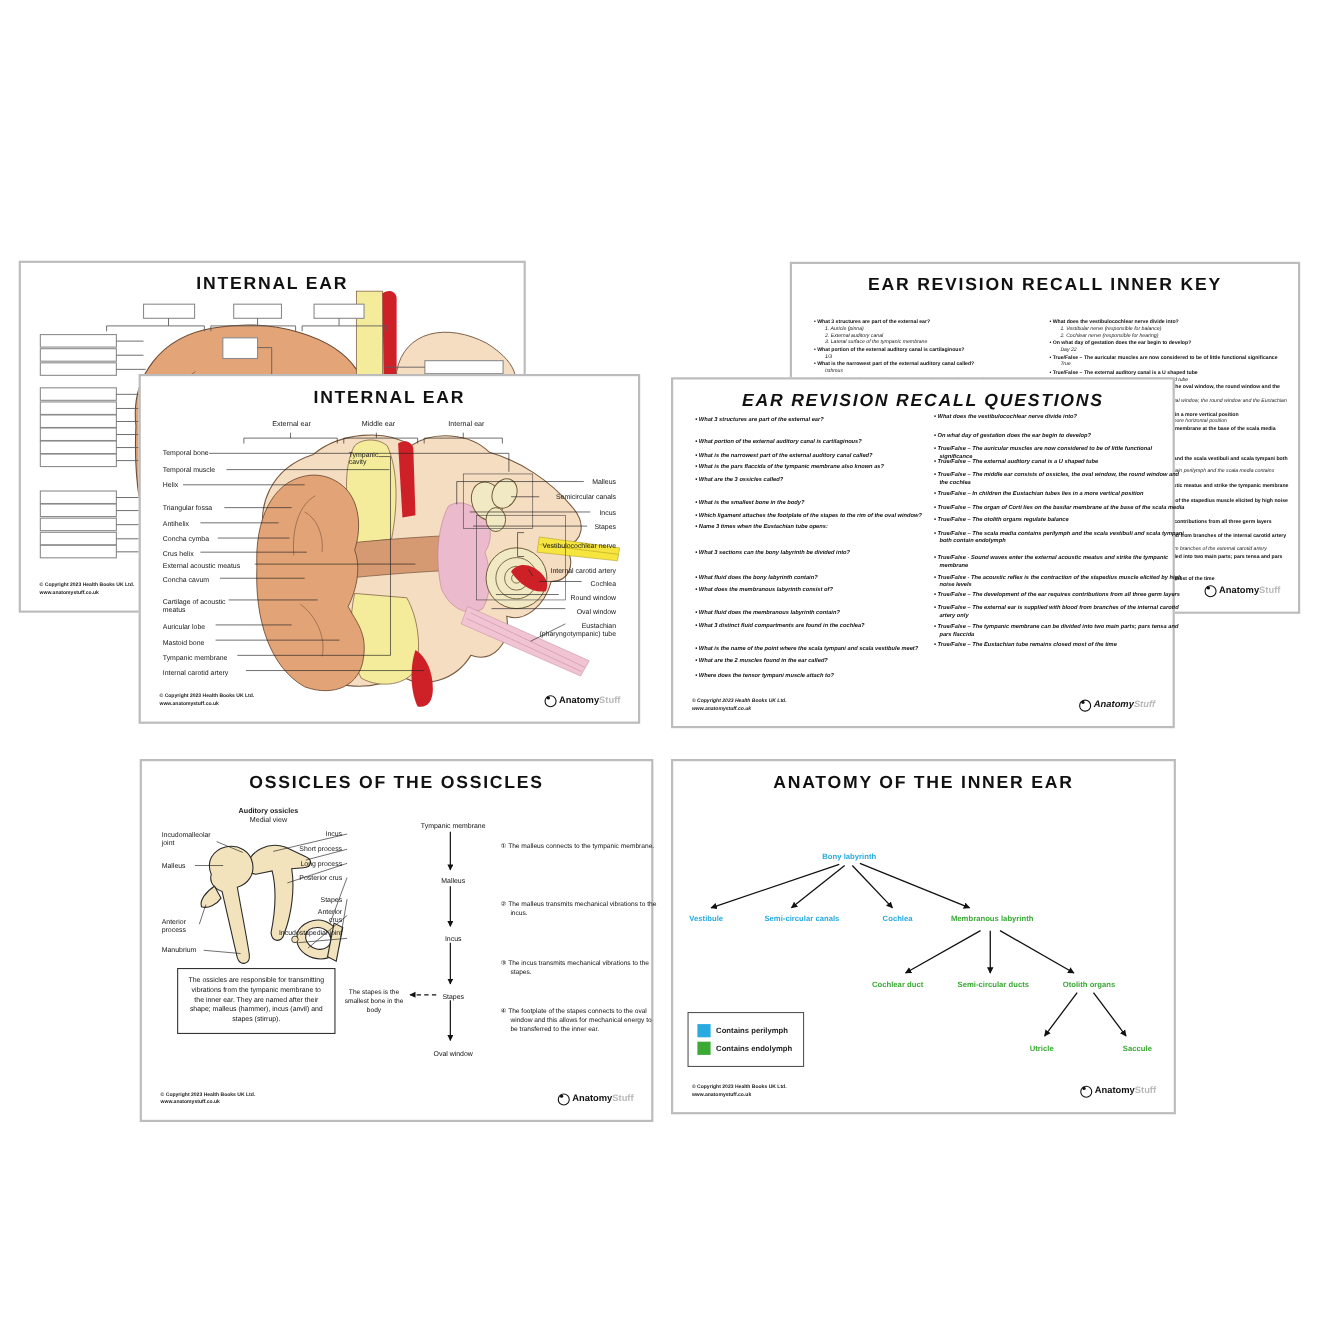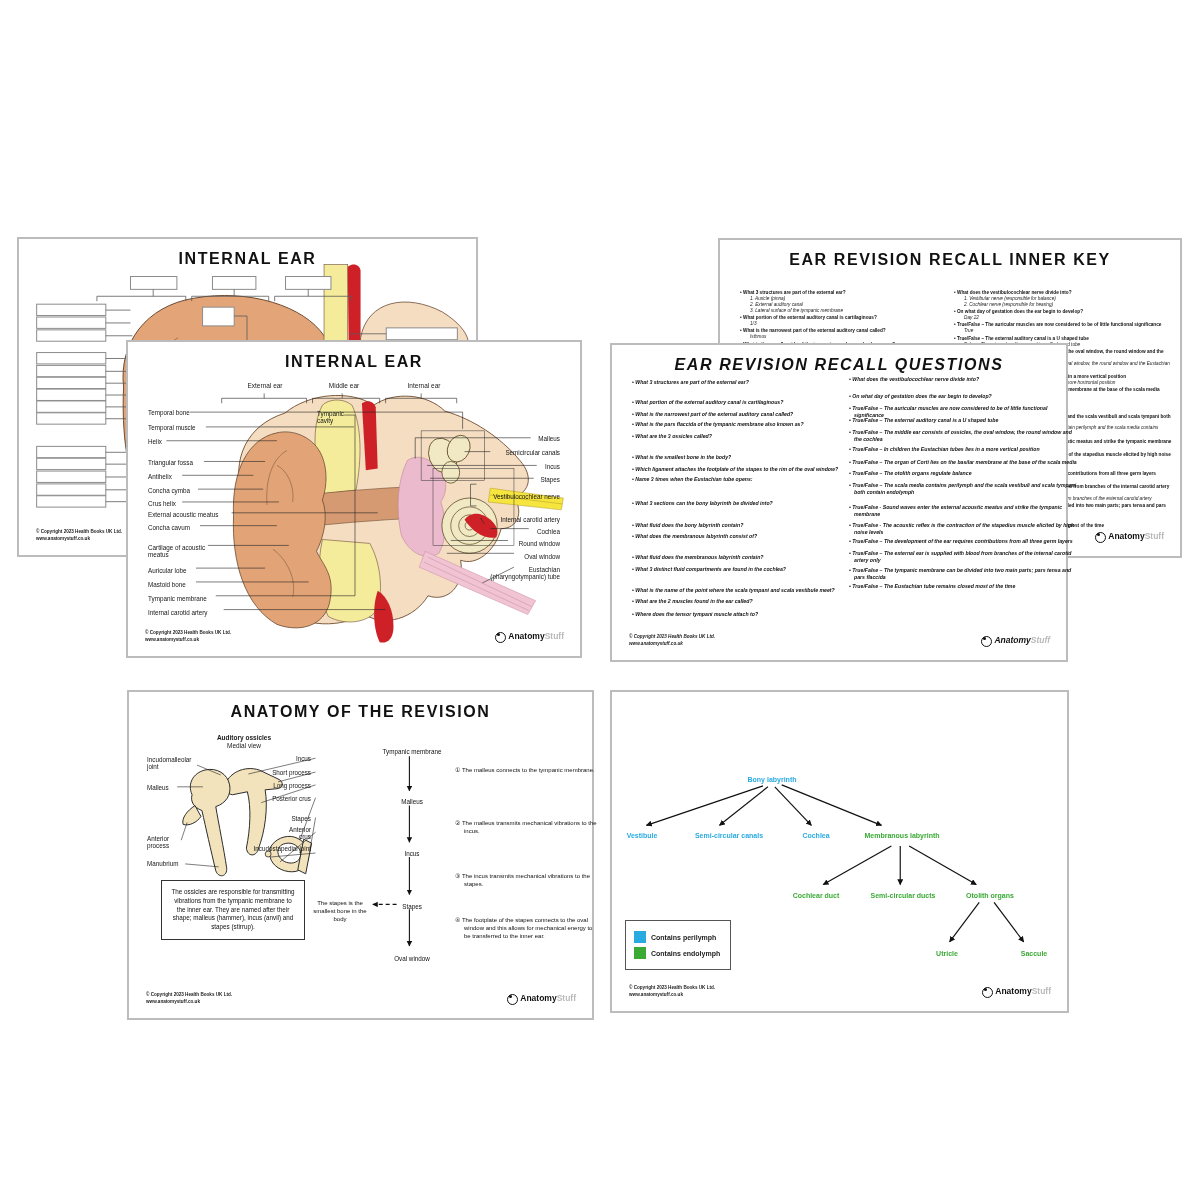--- a/index.html
+++ b/index.html
@@ -311,21 +311,21 @@
       <div>www.anatomystuff.co.uk</div>
     </div>
     <div class="logo">
       <span class="ring"></span>
       <span class="lb">Anatomy</span>
       <span class="ll">Stuff</span>
     </div>
   </section>
 
   <section class="page" id="p5">
-    <div class="ptitle">ANATOMY OF THE REVISION</div>
+    <div class="ptitle">OSSICLES OF THE OSSICLES</div>
     <div class="sub">
       <b>Auditory ossicles</b><br>
       <span>Medial view</span>
     </div>
     <svg class="svgfill" viewBox="0 0 467 330">
       <defs>
         <marker id="ah5" markerWidth="7" markerHeight="7" refX="4.5" refY="2.5" orient="auto">
           <path d="M0,0 L5,2.5 L0,5 Z" fill="#111"></path>
         </marker>
       </defs>
@@ -385,20 +385,21 @@
       <div>www.anatomystuff.co.uk</div>
     </div>
     <div class="logo">
       <span class="ring"></span>
       <span class="lb">Anatomy</span>
       <span class="ll">Stuff</span>
     </div>
   </section>
 
   <section class="page" id="p6">
+    <div class="ptitle">ANATOMY OF THE INNER EAR</div>
     <svg class="svgfill" viewBox="0 0 459 323">
       <defs>
         <marker id="ah6" markerWidth="7" markerHeight="7" refX="4.5" refY="2.5" orient="auto">
           <path d="M0,0 L5,2.5 L0,5 Z" fill="#111"></path>
         </marker>
       </defs>
       <g stroke="#111" stroke-width="1.2" fill="none">
         <line x1="152" y1="95" x2="34" y2="135" marker-end="url(#ah6)"></line>
         <line x1="157" y1="96" x2="108" y2="135" marker-end="url(#ah6)"></line>
         <line x1="164" y1="96" x2="201" y2="135" marker-end="url(#ah6)"></line>

